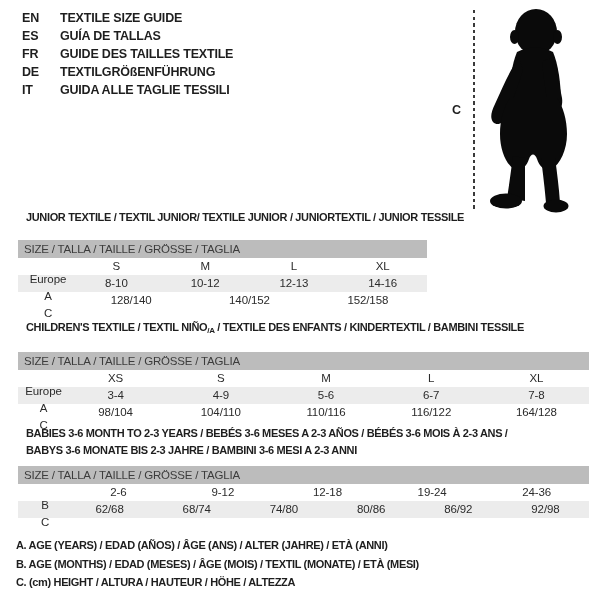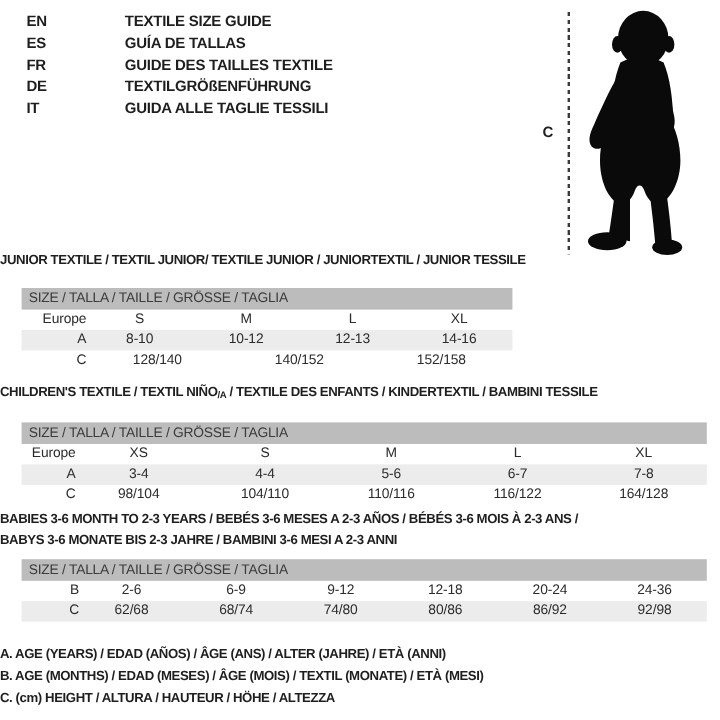--- a/index.html
+++ b/index.html
@@ -9,45 +9,45 @@
     --text-dark:#1e1e1e;
     --text-mid:#3c3c3c;
     --dash:#3a3a3a;
   }
   *{margin:0;padding:0;box-sizing:border-box;}
   html,body{width:600px;height:600px;background:#ffffff;overflow:hidden;}
   body{position:relative;font-family:"Liberation Sans","DejaVu Sans",sans-serif;color:var(--text-dark);}
 
   
   .langs{position:absolute;left:22px;top:9px;}
-  .lang-row{display:flex;font-weight:700;font-size:12.5px;line-height:18px;letter-spacing:-0.2px;gap:44px;}
+  .lang-row{display:flex;font-weight:700;font-size:12.5px;line-height:18px;letter-spacing:-0.2px;}
   .lang-code{flex:0 0 38px;}
 
   
   .measure-line{position:absolute;left:473px;top:10px;width:2px;height:202px;
     background:repeating-linear-gradient(to bottom,var(--dash) 0 3.5px,transparent 3.5px 6.5px);}
   .c-label{position:absolute;left:452px;top:103px;font-weight:700;font-size:12.5px;}
   .sil{position:absolute;left:479px;top:6px;width:110px;height:210px;}
   .sil svg{width:100%;height:100%;fill:var(--silhouette);}
 
   
-  .sec-title{position:absolute;left:0;font-weight:700;font-size:11px;letter-spacing:-0.35px;white-space:nowrap;}
+  .sec-title{position:absolute;left:26px;font-weight:700;font-size:11px;letter-spacing:-0.35px;white-space:nowrap;}
   .sub-a{font-size:8px;vertical-align:-2px;}
 
   
   .size-table{position:absolute;left:18px;}
   .thdr{height:18px;line-height:18px;background:var(--table-header-bg);color:var(--text-mid);
         font-size:11.5px;letter-spacing:-0.2px;padding-left:6px;}
   .trow{display:flex;height:17px;line-height:17px;font-size:11.5px;color:#2b2b2b;letter-spacing:-0.1px;}
   .trow.alt{background:var(--row-alt-bg);}
-  .trow .lbl{padding-left:6px;text-align:right;}
+  .trow .lbl{padding-left:6px;text-align:center;margin-top:13px;}
   .trow .cell{flex:1;text-align:center;}
 
   
-  .notes{position:absolute;left:0;top:536px;font-weight:700;font-size:11px;line-height:18.5px;letter-spacing:-0.35px;white-space:nowrap;}
+  .notes{position:absolute;left:16px;top:536px;font-weight:700;font-size:11px;line-height:18.5px;letter-spacing:-0.35px;white-space:nowrap;}
 </style>
 </head>
 <body>
 
 <div class="langs">
   <div class="lang-row">
     <span class="lang-code">EN</span>
     <span class="lang-label">TEXTILE SIZE GUIDE</span>
   </div>
   <div class="lang-row">
@@ -118,21 +118,21 @@
       <div class="lbl" style="flex: 0 0 45px;">Europe</div>
       <div class="cell">XS</div>
       <div class="cell">S</div>
       <div class="cell">M</div>
       <div class="cell">L</div>
       <div class="cell">XL</div>
     </div>
     <div class="trow alt">
       <div class="lbl" style="flex: 0 0 45px;">A</div>
       <div class="cell">3-4</div>
-      <div class="cell">4-4</div>
+      <div class="cell">4-9</div>
       <div class="cell">5-6</div>
       <div class="cell">6-7</div>
       <div class="cell">7-8</div>
     </div>
     <div class="trow">
       <div class="lbl" style="flex: 0 0 45px;">C</div>
       <div class="cell">98/104</div>
       <div class="cell">104/110</div>
       <div class="cell">110/116</div>
       <div class="cell">116/122</div>
@@ -140,24 +140,23 @@
     </div>
   </div>
 
 <div class="sec-title" style="top:427px">BABIES 3-6 MONTH TO 2-3 YEARS / BEBÉS 3-6 MESES A 2-3 AÑOS / BÉBÉS 3-6 MOIS À 2-3 ANS /</div>
 <div class="sec-title" style="top:444px">BABYS 3-6 MONATE BIS 2-3 JAHRE / BAMBINI 3-6 MESI A 2-3 ANNI</div>
 <div class="size-table" style="top:466px;width:571px">
     <div class="thdr">SIZE / TALLA / TAILLE / GRÖSSE / TAGLIA</div>
     <div class="trow">
       <div class="lbl" style="flex: 0 0 48px;">B</div>
       <div class="cell">2-6</div>
-      <div class="cell">6-9</div>
       <div class="cell">9-12</div>
       <div class="cell">12-18</div>
-      <div class="cell">20-24</div>
+      <div class="cell">19-24</div>
       <div class="cell">24-36</div>
     </div>
     <div class="trow alt">
       <div class="lbl" style="flex: 0 0 48px;">C</div>
       <div class="cell">62/68</div>
       <div class="cell">68/74</div>
       <div class="cell">74/80</div>
       <div class="cell">80/86</div>
       <div class="cell">86/92</div>
       <div class="cell">92/98</div>

